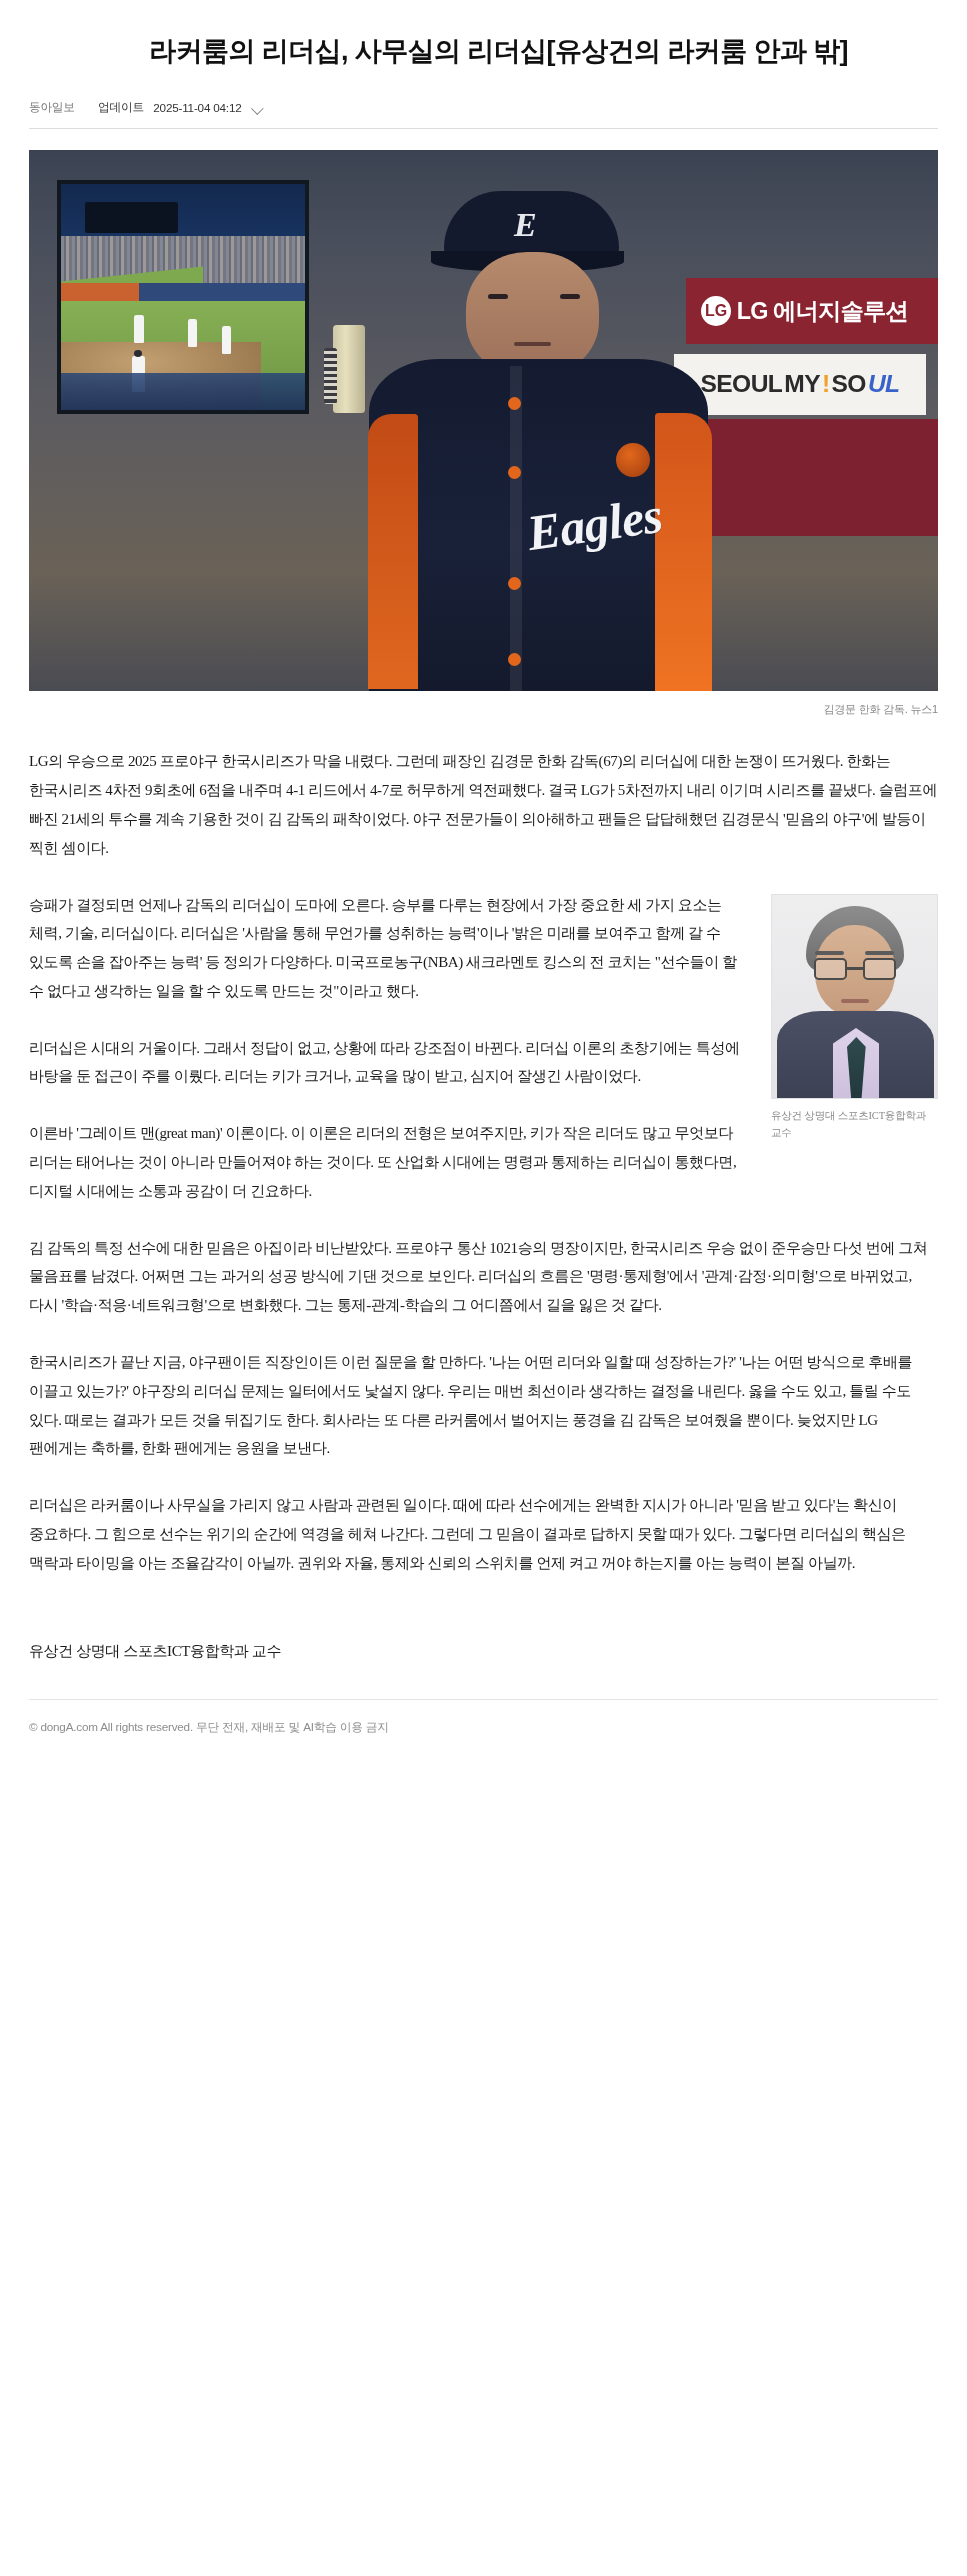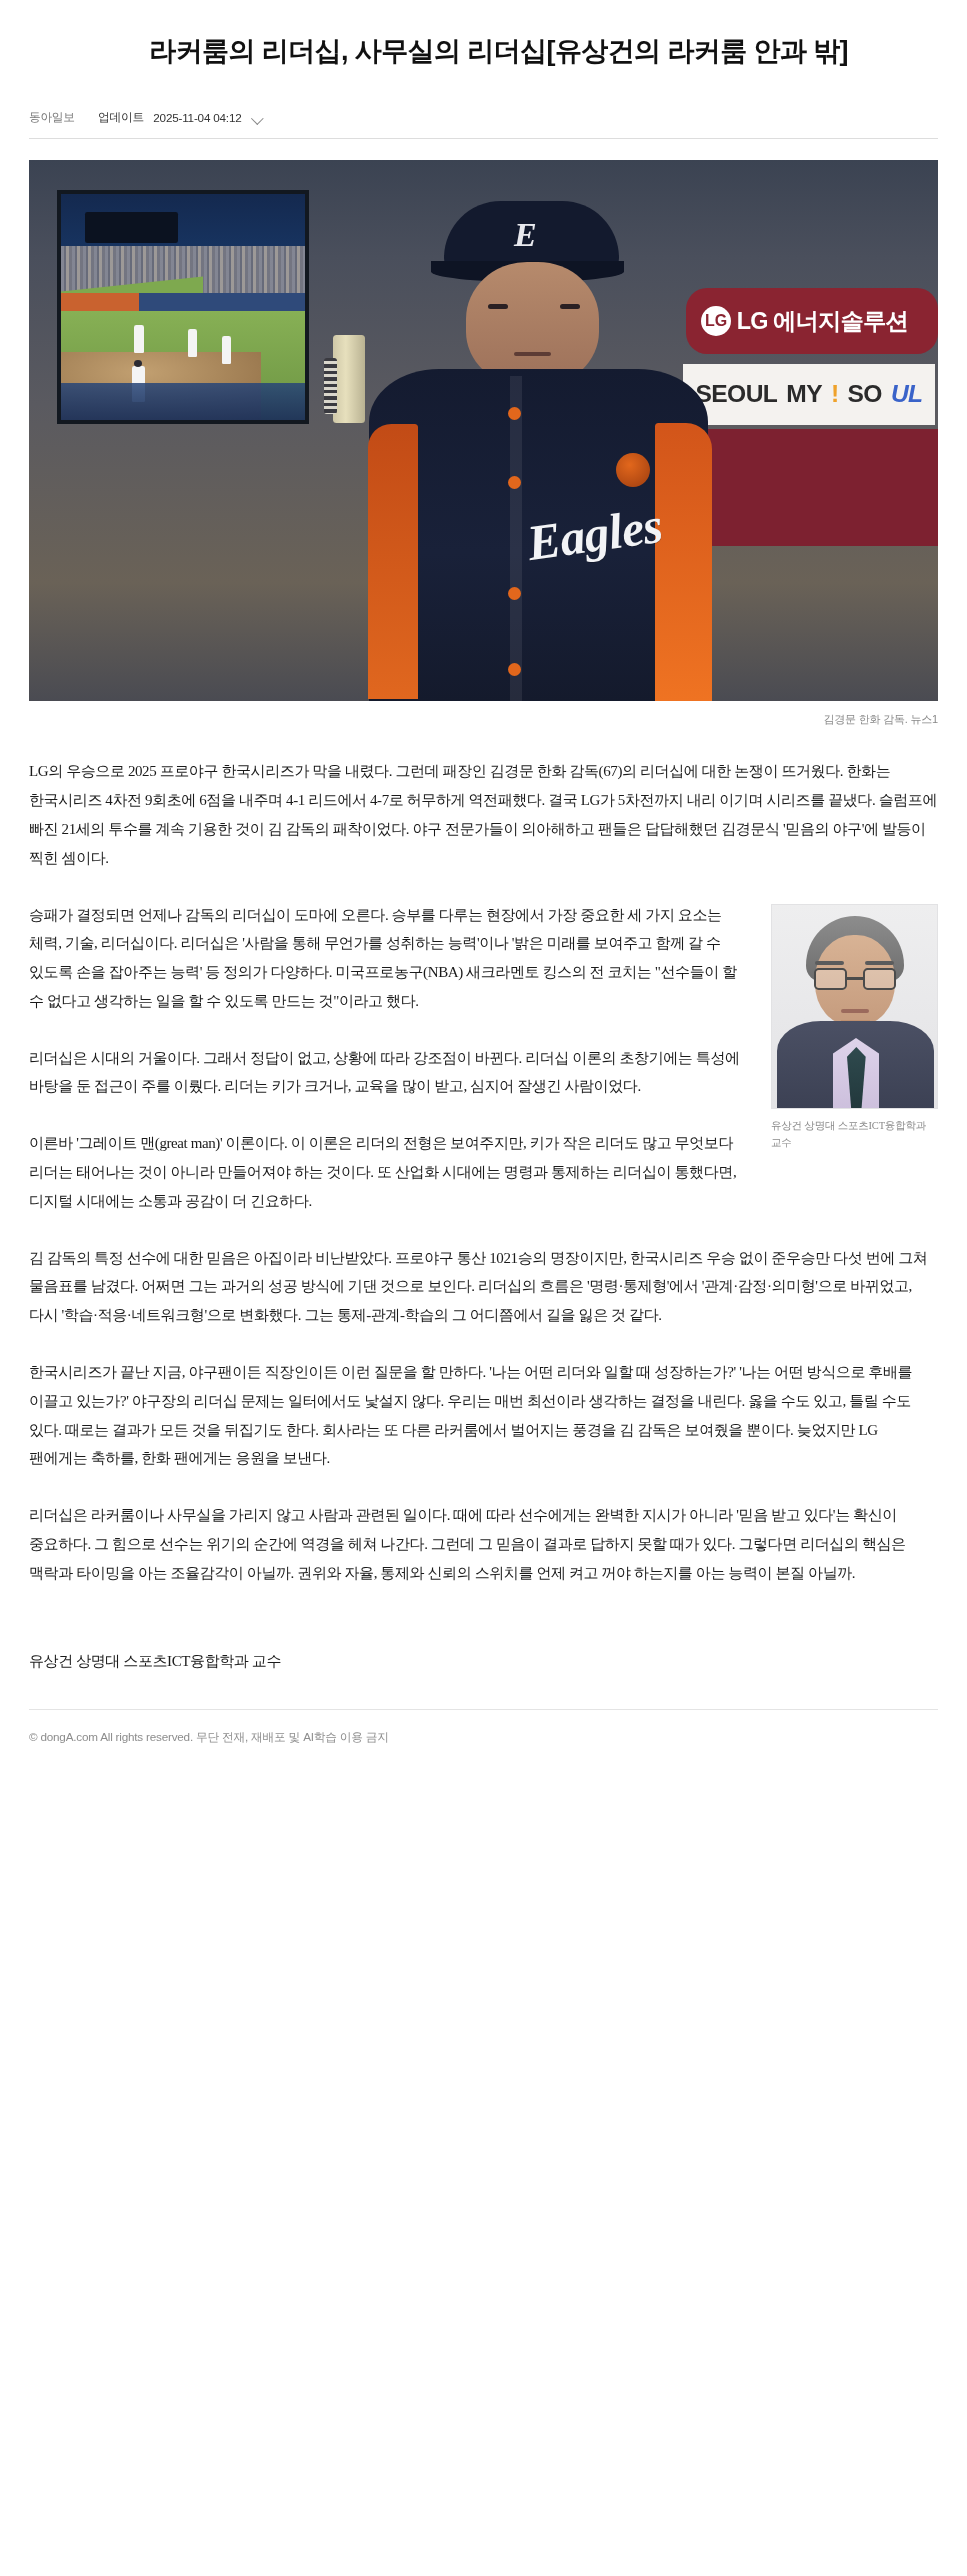--- a/index.html
+++ b/index.html
@@ -32,21 +32,21 @@
     color: #111111;
     letter-spacing: -0.6px;
     margin: 0;
     max-width: 819px;
   }
 
   .meta-row {
     display: flex;
     align-items: center;
     gap: 23.4px;
-    margin-top: 40px;
+    margin-top: 30px;
     padding-bottom: 13px;
   }
   .publisher {
     font-size: 11.7px;
     color: #777777;
     letter-spacing: -0.3px;
   }
   .update-group {
     display: flex;
     align-items: center;
@@ -137,39 +137,38 @@
   }
 
   
   .banner {
     position: absolute;
     right: 0; top: 128px;
     width: 252px; height: 66px;
     background: #8a2431;
     display: flex; align-items: center; padding-left: 15px;
     overflow: hidden;
-    border-radius: 21px;
   }
   .banner .lg-mark {
     width: 30px; height: 30px; border-radius: 50%;
     background: #fff; color: #8a2431;
     font-size: 16px; font-weight: 700;
     display:flex; align-items:center; justify-content:center;
     flex: none; margin-right: 5.8px;
   }
   .banner .lg-text {
     color:#fff; font-size: 23.4px; font-weight: 700; letter-spacing: -0.9px;
     white-space: nowrap;
   }
   .seoul {
     position: absolute;
-    right: 3px; top: 204px;
+    right: 12px; top: 204px;
     width: 252px; height: 61px;
     background: #f4f2ef;
-    display: flex; align-items: center; justify-content: center; gap: 9px;
+    display: flex; align-items: center; justify-content: center; gap: 2px;
     overflow: hidden;
   }
   .seoul .sl {
     font-size: 24.6px; font-weight: 700; letter-spacing: -0.6px; white-space: nowrap;
     color: #2b2b2b;
   }
   .seoul .bang { color:#efa22b; }
   .seoul .o2 { color:#3a63c9;font-style:italic; }
   .banner-base {
     position:absolute; right:0; top:269px; width:252px; height:117px; background:#7d2130;

